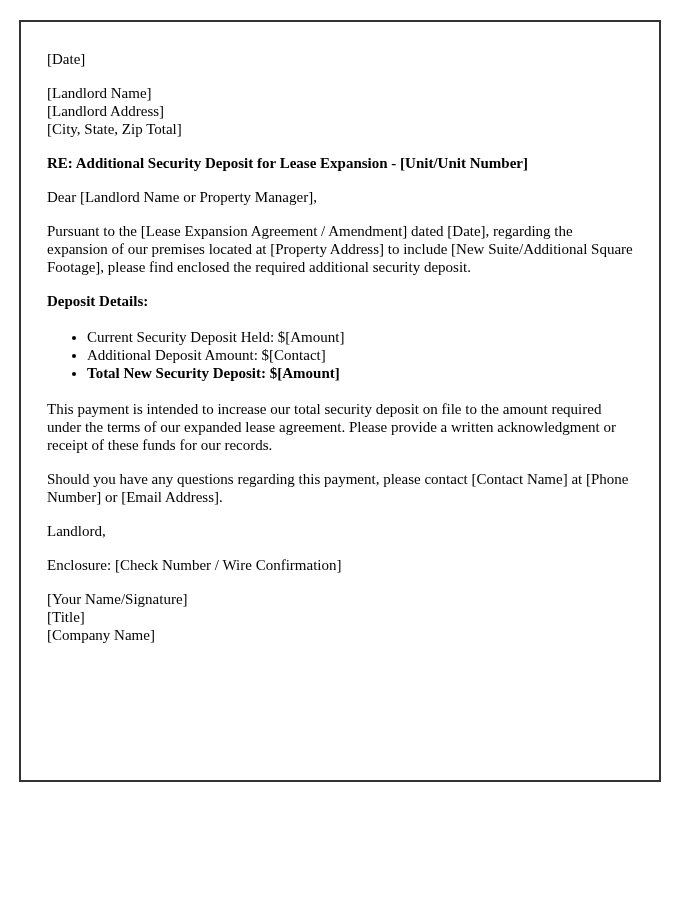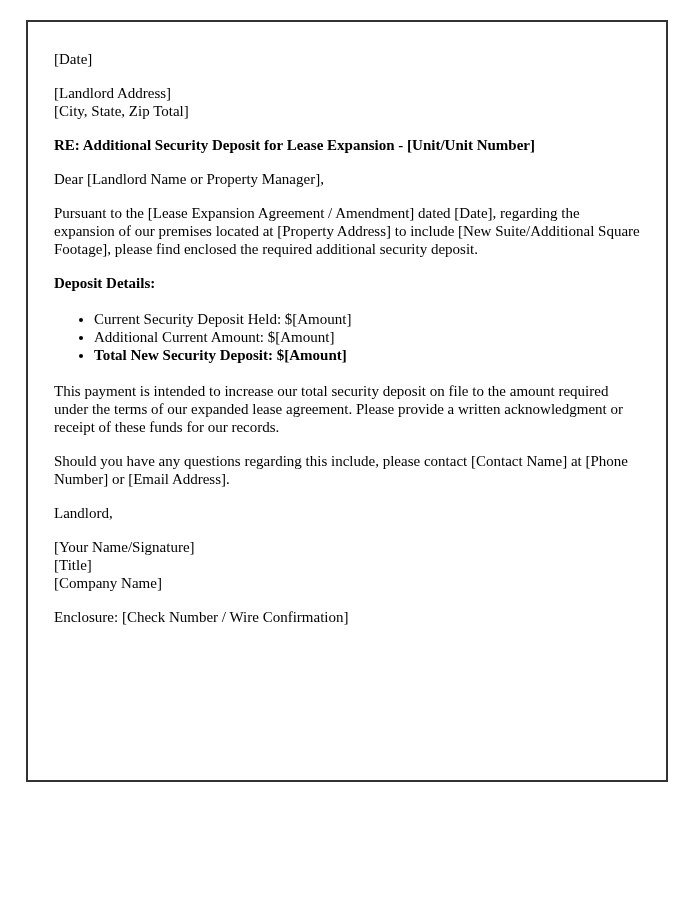--- a/index.html
+++ b/index.html
@@ -15,21 +15,21 @@
     width: 700px;
     height: 900px;
     background: #ffffff;
     font-family: "Liberation Serif", "DejaVu Serif", serif;
     font-size: 15px;
     line-height: 18px;
     color: #000000;
   }
   .page {
     position: absolute;
-    left: 26px;
+    left: 19px;
     top: 20px;
     width: 642px;
     height: 762px;
     box-sizing: border-box;
     border: 2px solid #333333;
     background: #ffffff;
     padding: 12px 26px;
   }
   .page p {
     margin: 16px 0;
@@ -51,46 +51,47 @@
 </style>
 </head>
 <body>
 
 <div class="canvas">
   <div class="page">
 
     <p>[Date]</p>
 
     <p>
+      <span class="line">[Landlord Name]</span>
       <span class="line">[Landlord Address]</span>
       <span class="line">[City, State, Zip Total]</span>
     </p>
 
     <p class="bold">RE: Additional Security Deposit for Lease Expansion - [Unit/Unit Number]</p>
 
     <p>Dear [Landlord Name or Property Manager],</p>
 
     <p>Pursuant to the [Lease Expansion Agreement / Amendment] dated [Date], regarding the expansion of our premises located at [Property Address] to include [New Suite/Additional Square Footage], please find enclosed the required additional security deposit.</p>
 
     <p class="bold">Deposit Details:</p>
 
     <ul class="deposit-list">
       <li>Current Security Deposit Held: $[Amount]</li>
-      <li>Additional Current Amount: $[Amount]</li>
+      <li>Additional Deposit Amount: $[Contact]</li>
       <li class="bold">Total New Security Deposit: $[Amount]</li>
     </ul>
 
     <p>This payment is intended to increase our total security deposit on file to the amount required under the terms of our expanded lease agreement. Please provide a written acknowledgment or receipt of these funds for our records.</p>
 
-    <p>Should you have any questions regarding this include, please contact [Contact Name] at [Phone Number] or [Email Address].</p>
+    <p>Should you have any questions regarding this payment, please contact [Contact Name] at [Phone Number] or [Email Address].</p>
 
     <p>Landlord,</p>
+
+    <p>Enclosure: [Check Number / Wire Confirmation]</p>
 
     <p>
       <span class="line">[Your Name/Signature]</span>
       <span class="line">[Title]</span>
       <span class="line">[Company Name]</span>
     </p>
 
-    <p>Enclosure: [Check Number / Wire Confirmation]</p>
-
   </div>
 </div>
 
 </body></html>

